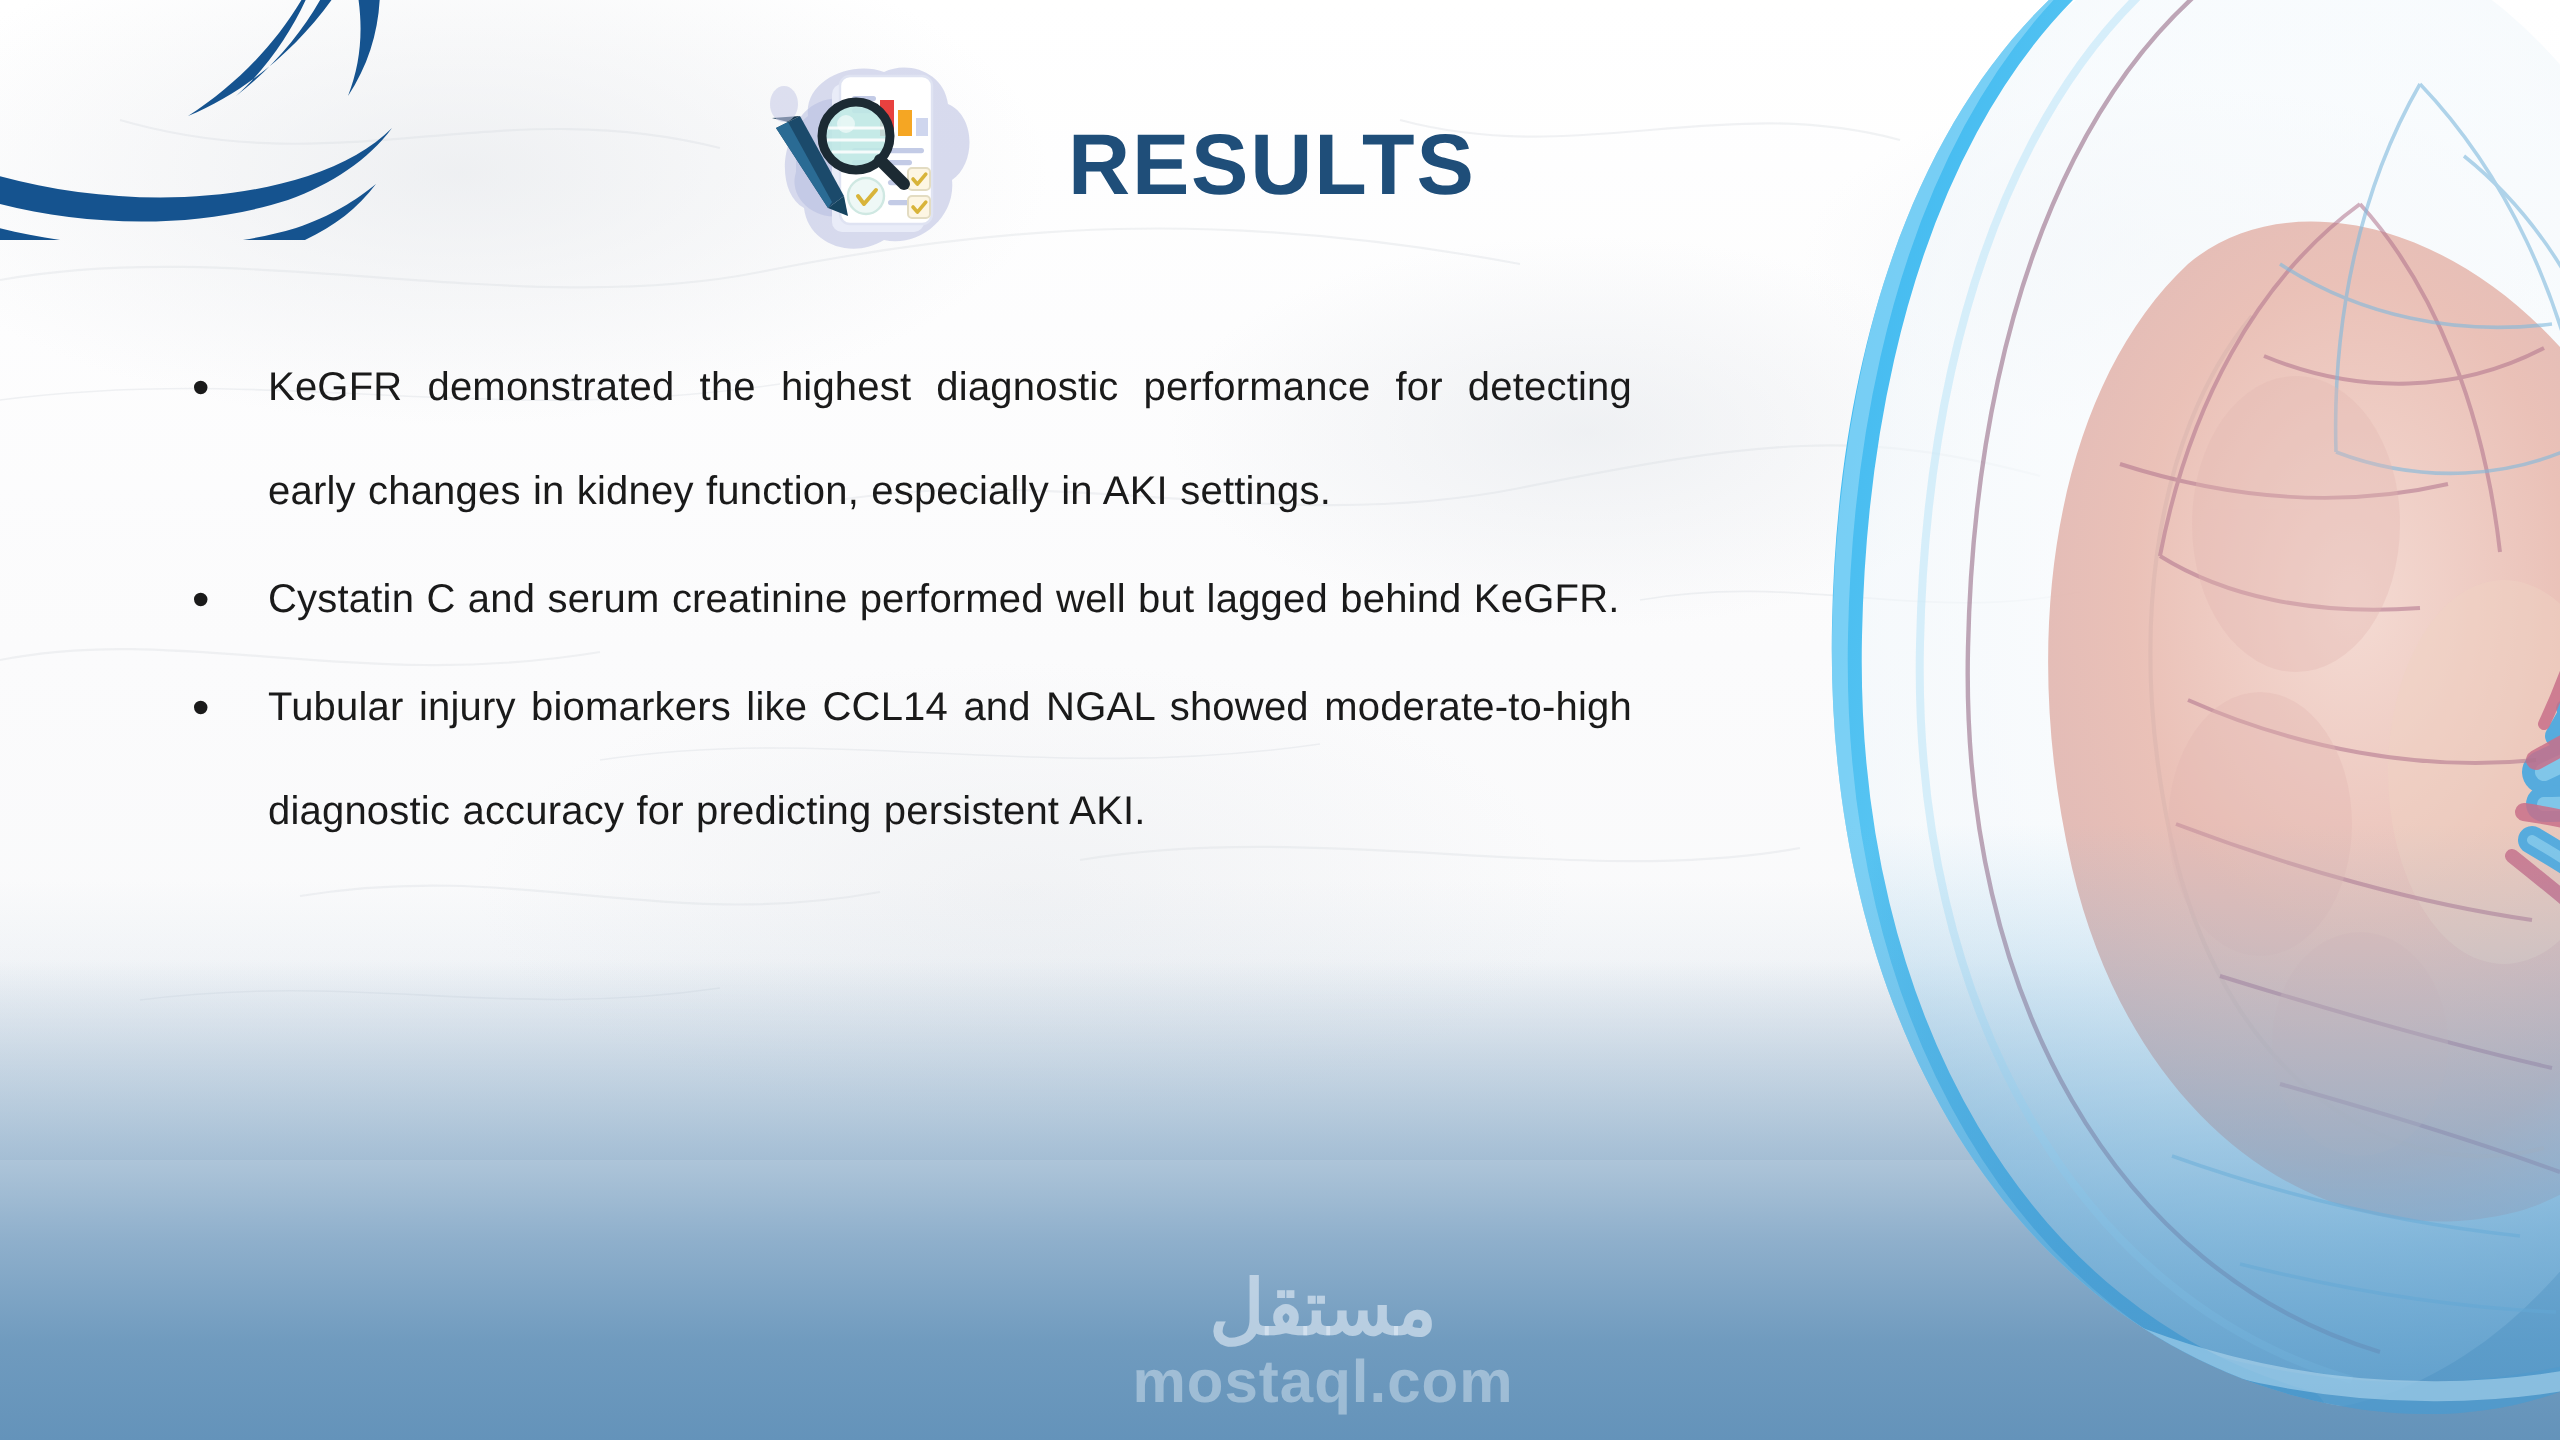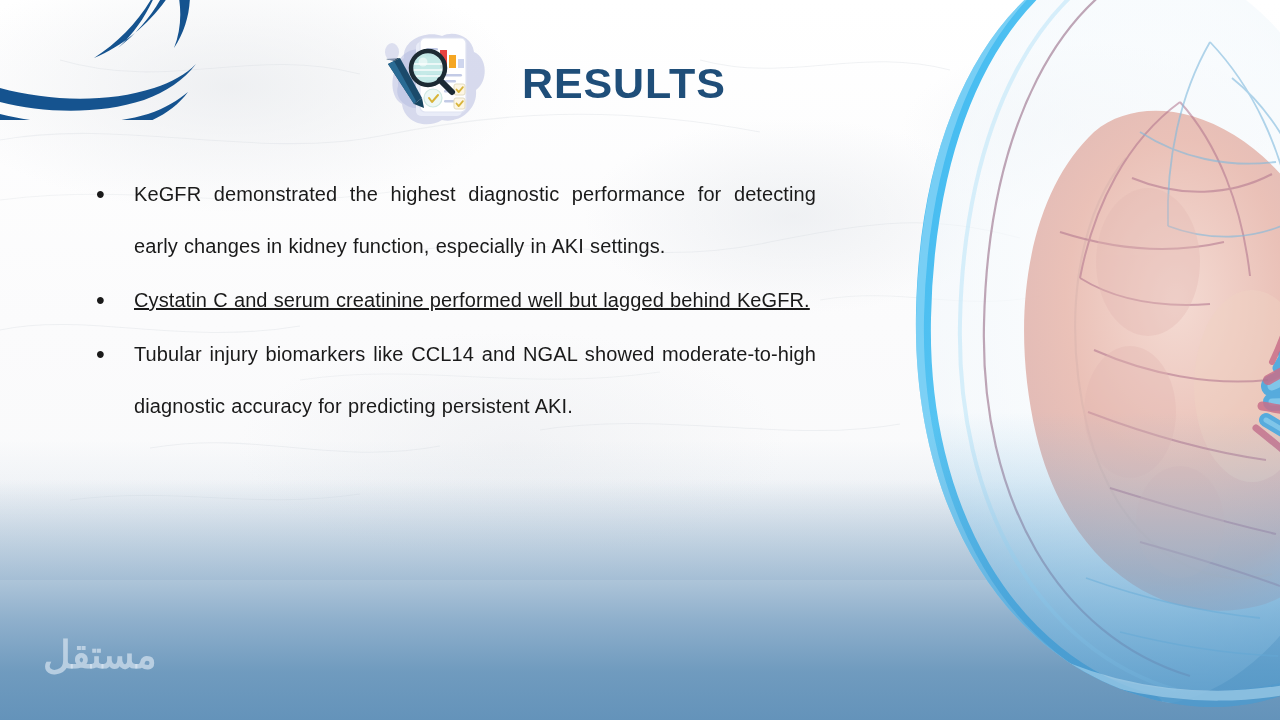--- a/index.html
+++ b/index.html
@@ -41,47 +41,47 @@
 
   
   .swoosh { position:absolute; left:-24px; top:-30px; width:280px; height:150px; }
 
   
   .kidney { position:absolute; right:-20px; top:-18px; width:420px; height:760px; }
 
   
   .header {
     position:absolute; left:380px; top:28px;
-    display:flex; align-items:center; gap:32px;
+    display:flex; align-items:center; gap:44px;
   }
   .header-icon { width:110px; height:110px; flex:0 0 auto; }
   .header-title {
     font-size:43px; font-weight:bold; letter-spacing:.9px;
     color:#1f4e79; line-height:1;
   }
 
   
   .body-list {
     position:absolute; left:96px; top:168px; width:720px;
   }
   .bullet-row { display:flex; align-items:flex-start; margin-bottom:2px; }
   .bullet-mark {
     flex:0 0 38px; color:#1a1a1a; font-size:25px; line-height:52px;
   }
   .bullet-text {
     flex:1 1 auto; font-size:20px; line-height:52px;
     color:#1a1a1a; letter-spacing:.1px; text-align:justify;
     text-justify:inter-word; word-spacing:.5px;
   }
-  .bullet-text.nojust { text-align:left;text-decoration:underline; }
+  .bullet-text.nojust { text-align:left; }
 
   
   .watermark {
     position:absolute; left:0; right:0; top:636px;
-    display:flex; flex-direction:row; align-items:center; gap:1px;
+    display:flex; flex-direction:column; align-items:center; gap:1px;
     pointer-events:none;
     padding-left:43px;
   }
   .wm-ar {
     font-size:38px; font-weight:bold; color:rgba(226,236,245,.62);
     letter-spacing:1px; line-height:1.05;
   }
   .wm-en {
     font-size:30px; font-weight:bold; color:rgba(223,234,244,.45);
     letter-spacing:.5px; line-height:1;
@@ -294,15 +294,16 @@
 
     <div class="bullet-row">
       <span class="bullet-mark">•</span>
       <span class="bullet-text">Tubular injury biomarkers like CCL14 and NGAL showed moderate-to-high diagnostic accuracy for predicting persistent AKI.</span>
     </div>
 
   </div>
 
   <div class="watermark">
     <div class="wm-ar">مستقل</div>
+    <div class="wm-en">mostaql.com</div>
   </div>
 
 </div>
 
 </body></html>

